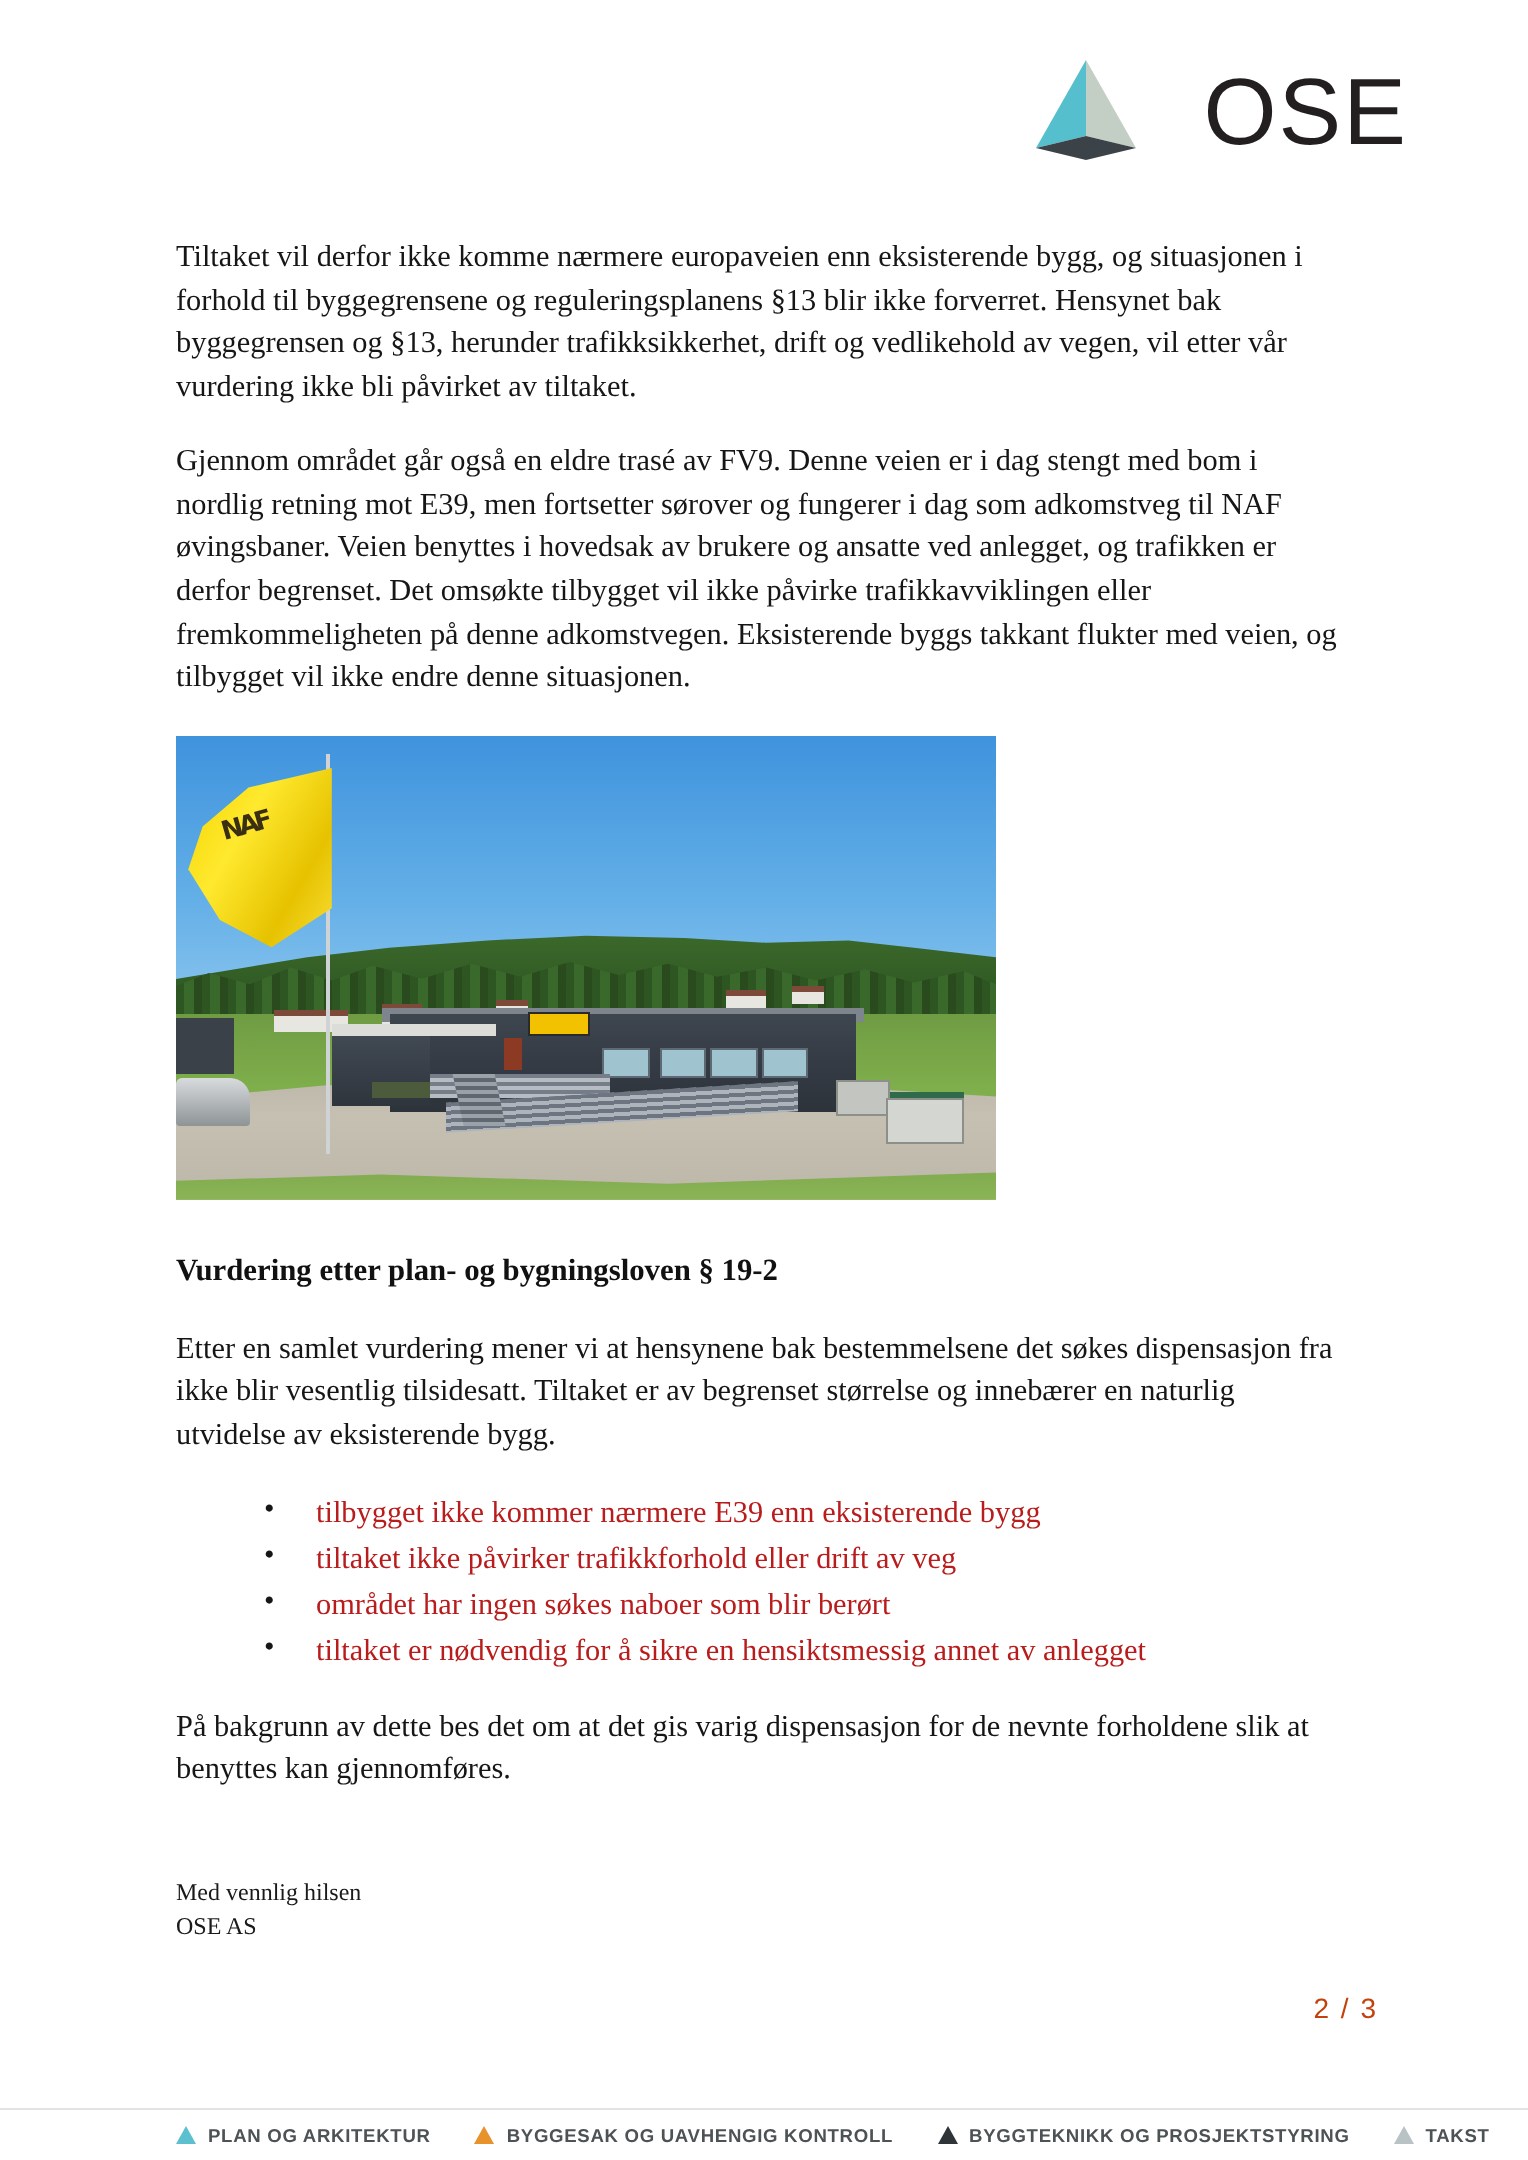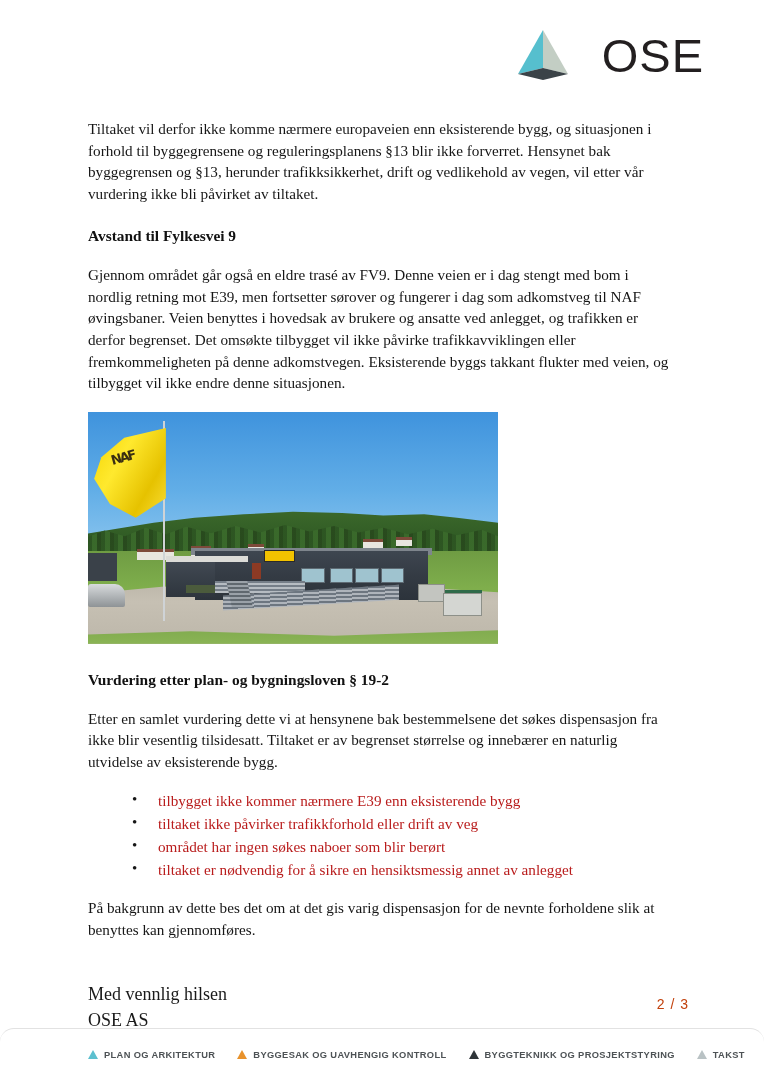--- a/index.html
+++ b/index.html
@@ -342,21 +342,21 @@
     position: absolute;
     left: 0;
     top: -1px;
     font-size: 15px;
     color: #161616;
   }
 
   .spacer-lg { height: 26px; }
 
   .signoff {
-    font-size: 18px;
+    font-size: 12px;
     line-height: 1.42;
     margin: 0;
   }
 
   
   .page-number {
     position: absolute;
     right: 75px;
     bottom: 68px;
     font-family: "Liberation Sans", sans-serif;
@@ -364,27 +364,26 @@
     color: #c2410c;
     letter-spacing: 1px;
   }
 
   
   .footer {
     position: absolute;
     left: 0;
     right: 0;
     bottom: 0;
-    height: 52px;
+    height: 26px;
     border-top: 1px solid #e2e2e2;
     display: flex;
     align-items: center;
     padding-left: 88px;
     box-sizing: border-box;
-    border-radius: 14px;
   }
   .footer-item {
     display: flex;
     align-items: center;
     gap: 6px;
     margin-right: 22px;
     font-family: "Liberation Sans", sans-serif;
     font-size: 9.3px;
     font-weight: bold;
     letter-spacing: .35px;
@@ -411,21 +410,20 @@
       <polygon points="29,2 29,40 54,46" fill="#c3cec4"></polygon>
       <polygon points="4,46 29,40 54,46 29,52" fill="#3b4348"></polygon>
     </svg>
     <div class="logo-word">OSE</div>
   </div>
 
   <div class="content">
 
     <p class="body-text">Tiltaket vil derfor ikke komme nærmere europaveien enn eksisterende bygg, og situasjonen i forhold til byggegrensene og reguleringsplanens §13 blir ikke forverret. Hensynet bak byggegrensen og §13, herunder trafikksikkerhet, drift og vedlikehold av vegen, vil etter vår vurdering ikke bli påvirket av tiltaket.</p>
 
-    <h2 class="section-heading">Avstand til Fylkesvei 9</h2>
 
     <p class="body-text">Gjennom området går også en eldre trasé av FV9. Denne veien er i dag stengt med bom i nordlig retning mot E39, men fortsetter sørover og fungerer i dag som adkomstveg til NAF øvingsbaner. Veien benyttes i hovedsak av brukere og ansatte ved anlegget, og trafikken er derfor begrenset. Det omsøkte tilbygget vil ikke påvirke trafikkavviklingen eller fremkommeligheten på denne adkomstvegen. Eksisterende byggs takkant flukter med veien, og tilbygget vil ikke endre denne situasjonen.</p>
 
     <div class="figure">
       <div class="photo">
         <div class="ph-sky"></div>
         <div class="ph-hill"></div>
         <div class="ph-trees"></div>
         <div class="ph-field"></div>
         <div class="ph-house h1"></div>
@@ -455,21 +453,21 @@
         <div class="ph-veh"></div>
         <div class="ph-grass-strip"></div>
         <div class="ph-pole"></div>
         <div class="ph-flag"></div>
         <div class="ph-flag-glyph">NAF</div>
       </div>
     </div>
 
     <h2 class="section-heading tight-top">Vurdering etter plan- og bygningsloven § 19-2</h2>
 
-    <p class="body-text">Etter en samlet vurdering dette vi at hensynene bak bestemmelsene det søkes dispensasjon fra ikke blir vesentlig tilsidesatt. Tiltaket er av begrenset størrelse og innebærer en naturlig utvidelse av eksisterende bygg.</p>
+    <p class="body-text">Etter en samlet vurdering mener vi at hensynene bak bestemmelsene det søkes dispensasjon fra ikke blir vesentlig tilsidesatt. Tiltaket er av begrenset størrelse og innebærer en naturlig utvidelse av eksisterende bygg.</p>
 
 
     <ul class="bullets">
       <li>tilbygget ikke kommer nærmere E39 enn eksisterende bygg</li>
       <li>tiltaket ikke påvirker trafikkforhold eller drift av veg</li>
       <li>området har ingen søkes naboer som blir berørt</li>
       <li>tiltaket er nødvendig for å sikre en hensiktsmessig annet av anlegget</li>
     </ul>
 
     <p class="body-text">På bakgrunn av dette bes det om at det gis varig dispensasjon for de nevnte forholdene slik at benyttes kan gjennomføres.</p>

